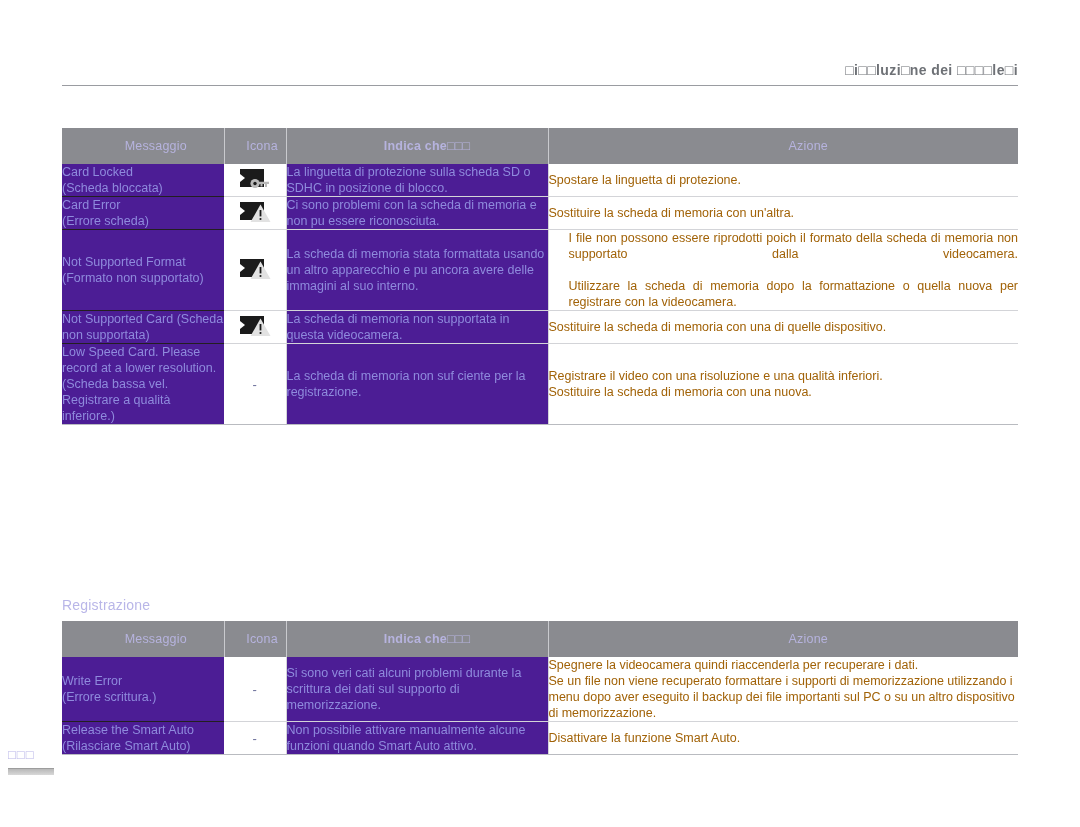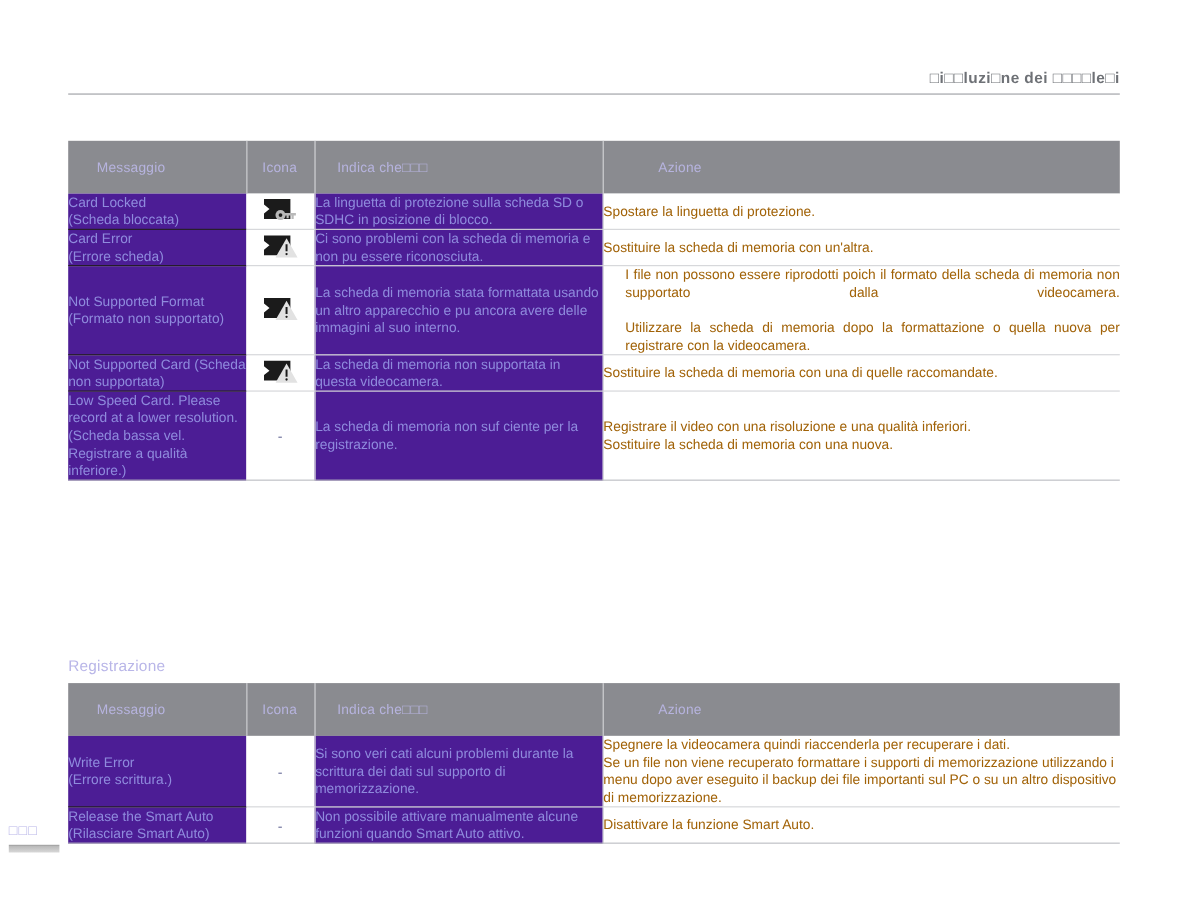--- a/index.html
+++ b/index.html
@@ -67,32 +67,32 @@
     table-layout: fixed;
   }
   .tbl td, .tbl th {
     vertical-align: middle;
     padding: 0;
     margin: 0;
   }
 
   .hdr-row td {
     background: #8a8b90;
-    height: 48px;
+    height: 36px;
     color: #b6b3de;
     font-size: 12.5px;
     font-weight: normal;
-    text-align: left;
+    text-align: center;
     padding: 0 0 0 26px;
     border-right: 1px solid #c9cace;
     letter-spacing: 0.2px;
   }
   .hdr-row td:last-child { border-right: none; }
   .hdr-row td.c-icon { padding-left: 14px; }
-  .hdr-row td.c-desc { padding-left: 20px; }
+  .hdr-row td.c-desc { padding-left: 20px; font-weight: bold; }
   .hdr-row td.c-act  { padding-left: 50px; }
 
   .msg-cell {
     background: #4c1d95;
     color: #8f8bdd;
     font-size: 12.5px;
     line-height: 16px;
     padding: 10px 8px 10px 26px;
     border-bottom: 1px solid #231f20;
   }
@@ -215,21 +215,21 @@
       </tr>
       <tr>
         <td class="msg-cell">Not Supported Card (Scheda non supportata)</td>
         <td class="icon-cell"><svg width="34" height="26" viewBox="0 0 34 26" class="icon-svg">
             <path d="M2 2 H26 V20 H2 L2 15 L7 11 L2 7 Z" fill="#1b1b1b"></path>
             <path d="M22.5 4.5 L32.5 22 H12.5 Z" fill="#e2e2e2"></path>
             <path d="M21.6 10 H23.4 V16.4 H21.6 Z" fill="#1b1b1b"></path>
             <circle cx="22.5" cy="19" r="1.05" fill="#1b1b1b"></circle>
           </svg></td>
         <td class="desc-cell">La scheda di memoria non  supportata in questa videocamera.</td>
-        <td class="act-cell">Sostituire la scheda di memoria con una di quelle raccomandate.</td>
+        <td class="act-cell">Sostituire la scheda di memoria con una di quelle dispositivo.</td>
       </tr>
       <tr class="last-border-row">
         <td class="msg-cell">Low Speed Card. Please record at a lower resolution. (Scheda bassa vel. Registrare a qualità inferiore.)</td>
         <td class="icon-cell"><span class="nodata">-</span></td>
         <td class="desc-cell">La scheda di memoria non  suf ciente per la registrazione.</td>
         <td class="act-cell">Registrare il video con una risoluzione e una qualità inferiori.<br>Sostituire la scheda di memoria con una nuova.</td>
       </tr>
     </tbody>
 </table>
 

